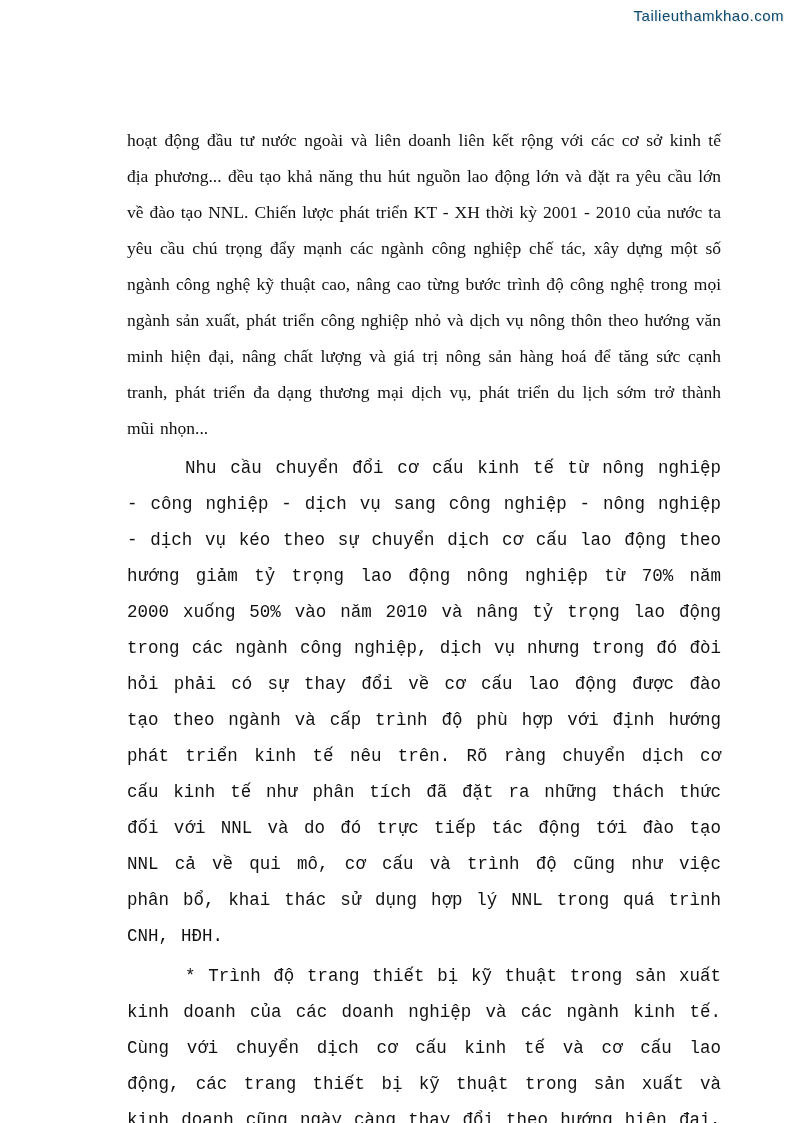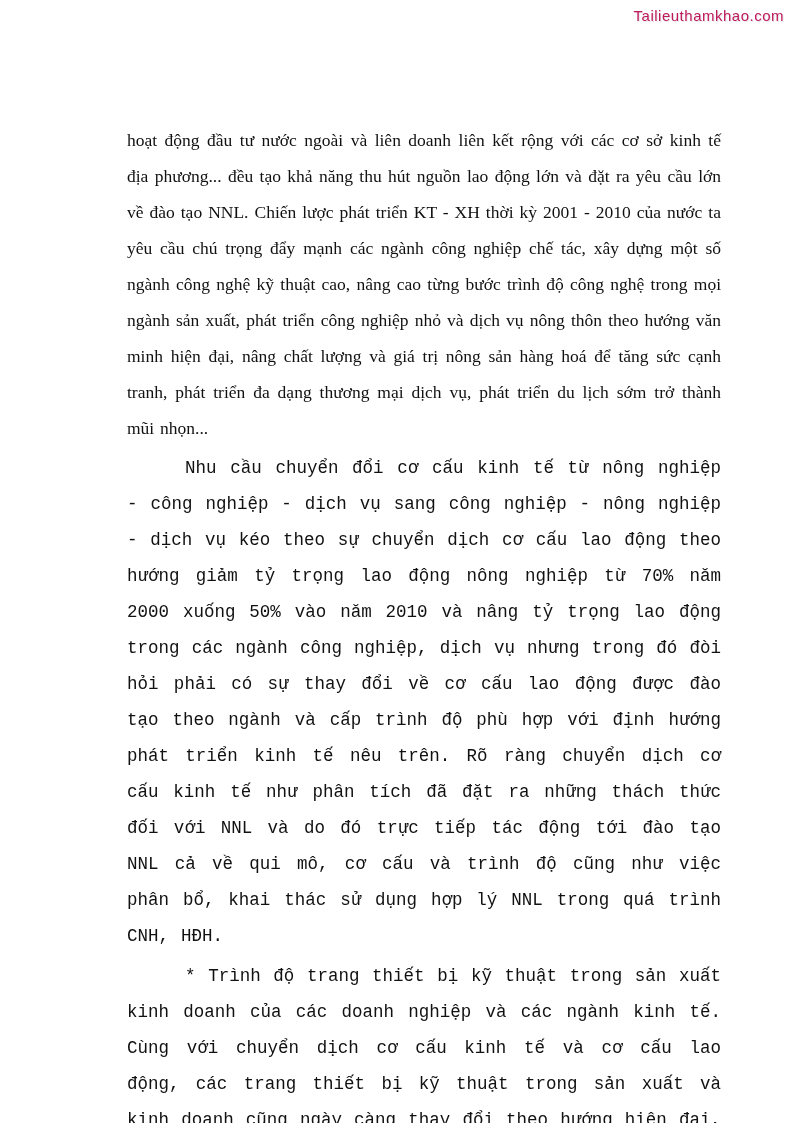--- a/index.html
+++ b/index.html
@@ -15,21 +15,21 @@
     overflow: hidden;
     font-family: "Liberation Serif", "DejaVu Serif", serif;
     color: #111111;
   }
   .watermark {
     position: absolute;
     top: 7px;
     right: 10px;
     font-family: "Liberation Sans", "DejaVu Sans", sans-serif;
     font-size: 15px;
-    color: #be185d;
+    color: #0c4a6e;
     text-shadow: 1px 1px 0 #e9e9e9;
     letter-spacing: 0.5px;
     user-select: none;
   }
   .content {
     position: absolute;
     left: 127px;
     top: 122px;
     width: 594px;
   }

